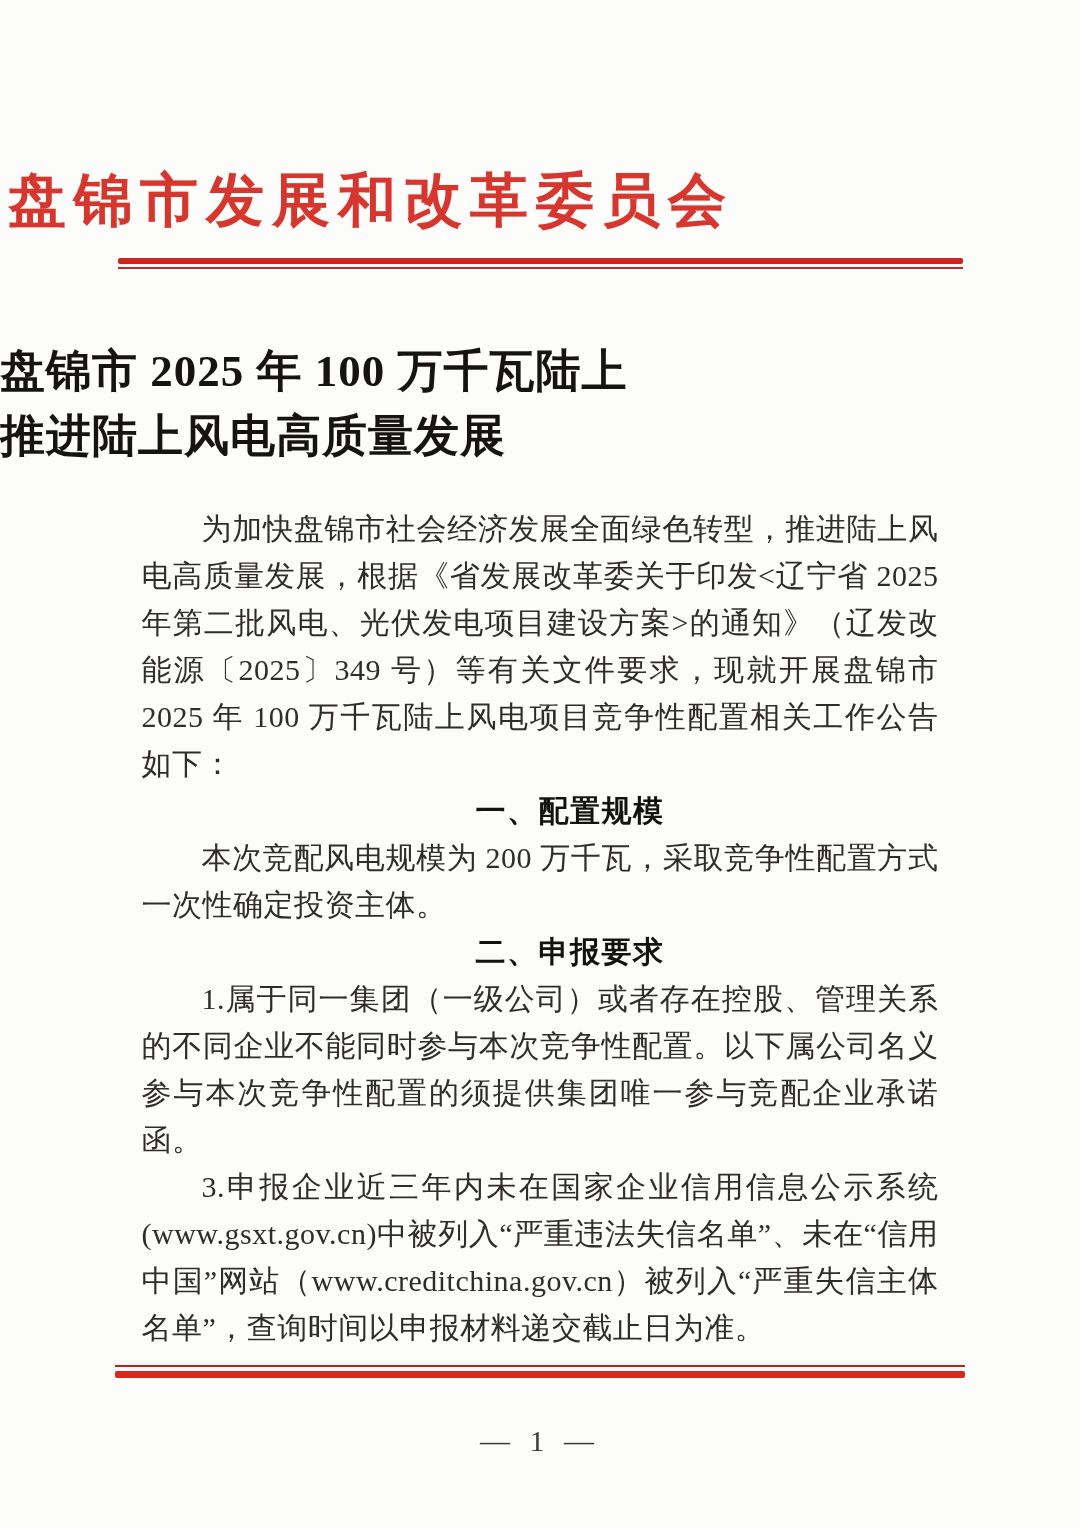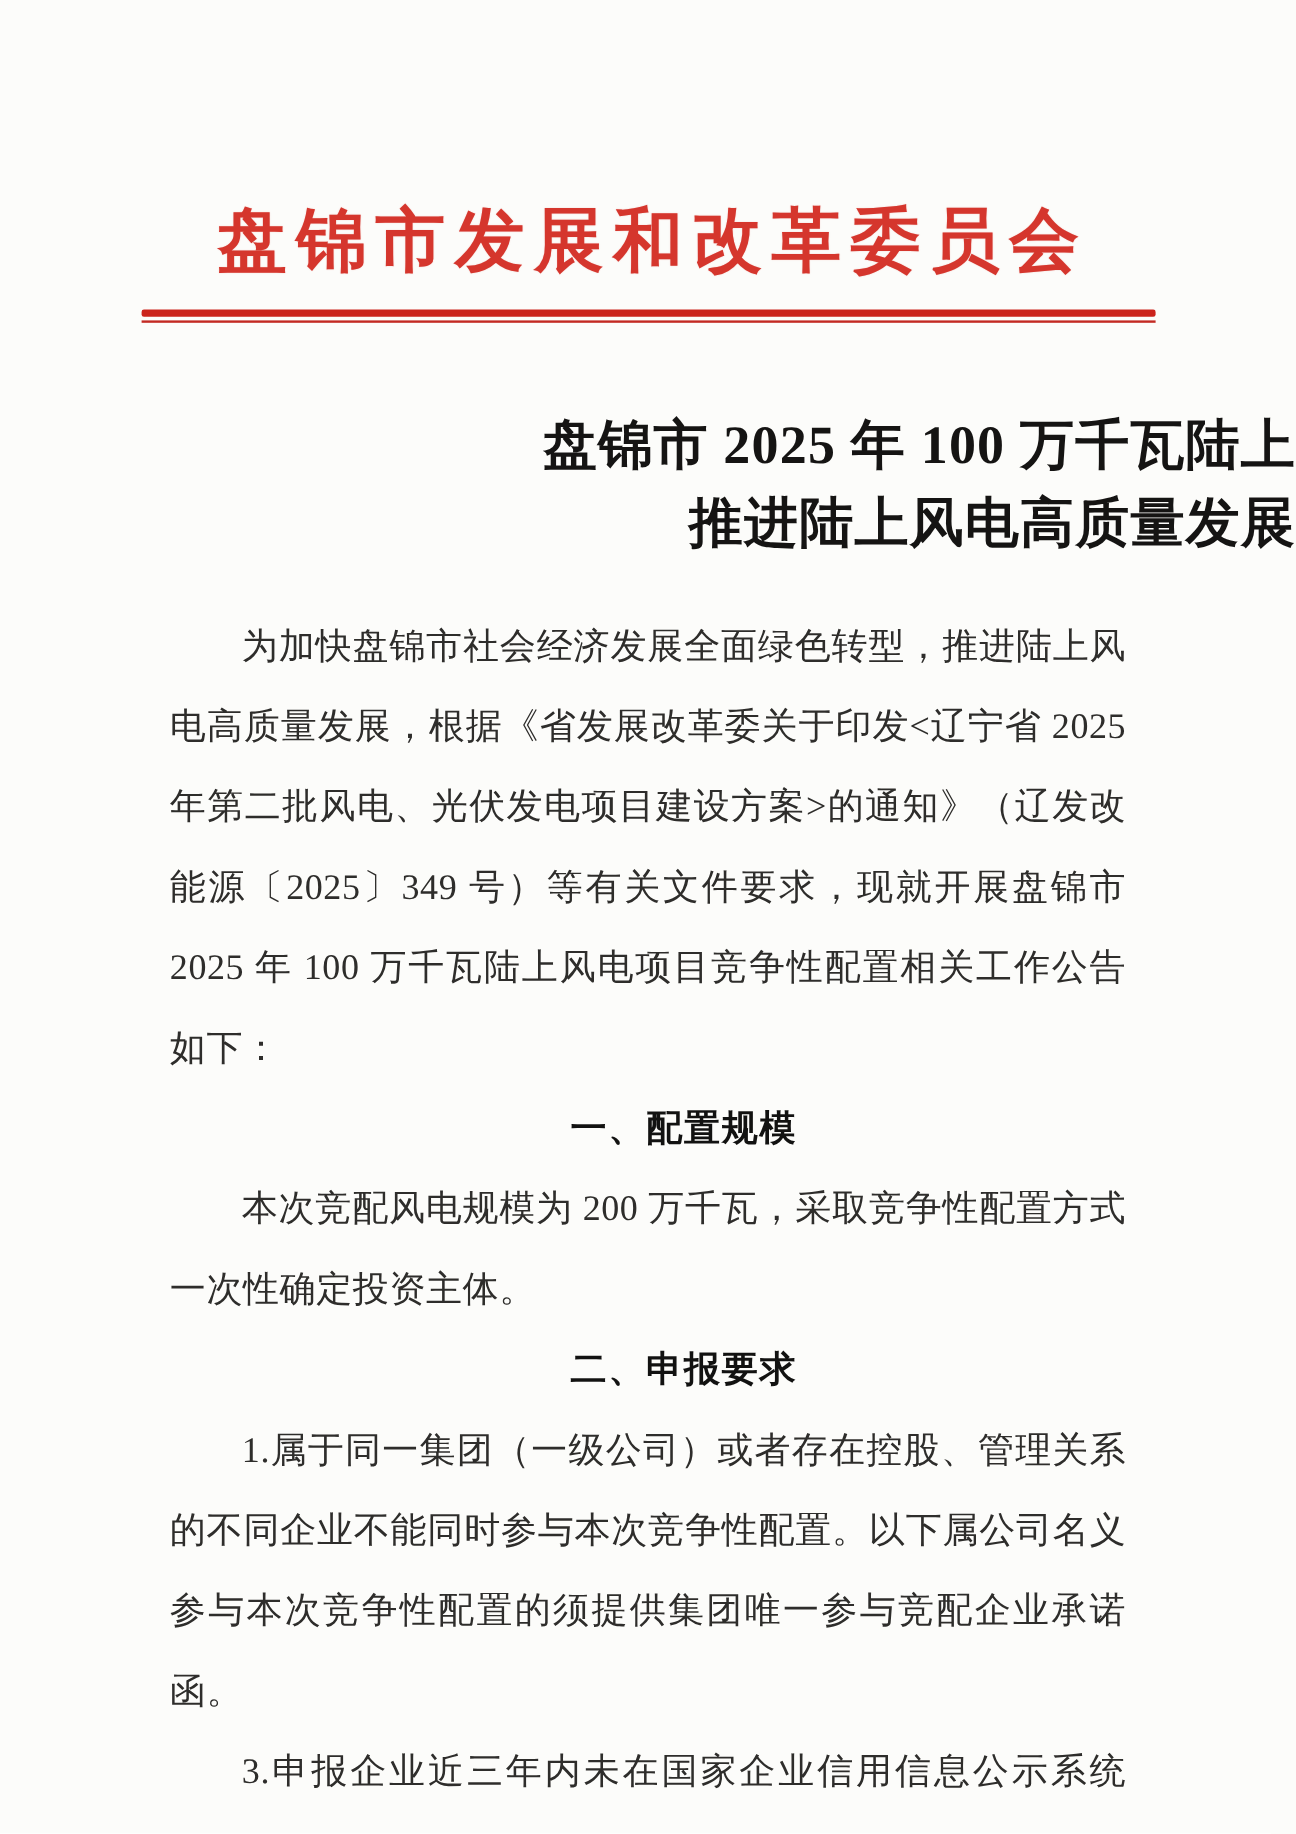--- a/index.html
+++ b/index.html
@@ -14,21 +14,20 @@
     height: 1528px;
     margin: 0 auto;
     background: #fcfcfa;
     overflow: hidden;
     font-family: "Liberation Serif", "DejaVu Serif", serif;
   }
 
   
   .letterhead {
     padding-top: 166px;
-    text-align: center;
   }
   .agency-name {
     display: inline-block;
     font-size: 58px;
     font-weight: bold;
     letter-spacing: 8px;
     padding-left: 8px; 
     color: #d5362d;
     line-height: 1.2;
     text-shadow: 0 0 1px rgba(213, 54, 45, 0.35);
@@ -45,37 +44,36 @@
   }
   .head-rule .rule-gap { height: 3px; }
   .head-rule .rule-thin {
     height: 2px;
     background: #c32a23;
   }
 
   
   .doc-title {
     margin-top: 70px;
-    text-align: right;
+    text-align: left;
     color: #151413;
     font-weight: bold;
     font-size: 45px;
     line-height: 65px;
     letter-spacing: 1px;
-    padding-left: 42px;
   }
 
   
   .doc-body {
     width: 797px;
     margin: 36px auto 0 auto;
   }
   .para {
     font-size: 30px;
-    line-height: 67px;
+    line-height: 47px;
     color: #2e2d2b;
     text-align: justify;
     text-justify: inter-character;
     text-indent: 2em;
     letter-spacing: 0.5px;
     word-break: break-word;
   }
   .para.heading {
     font-family: "Liberation Sans", "DejaVu Sans", sans-serif;
     font-weight: bold;

